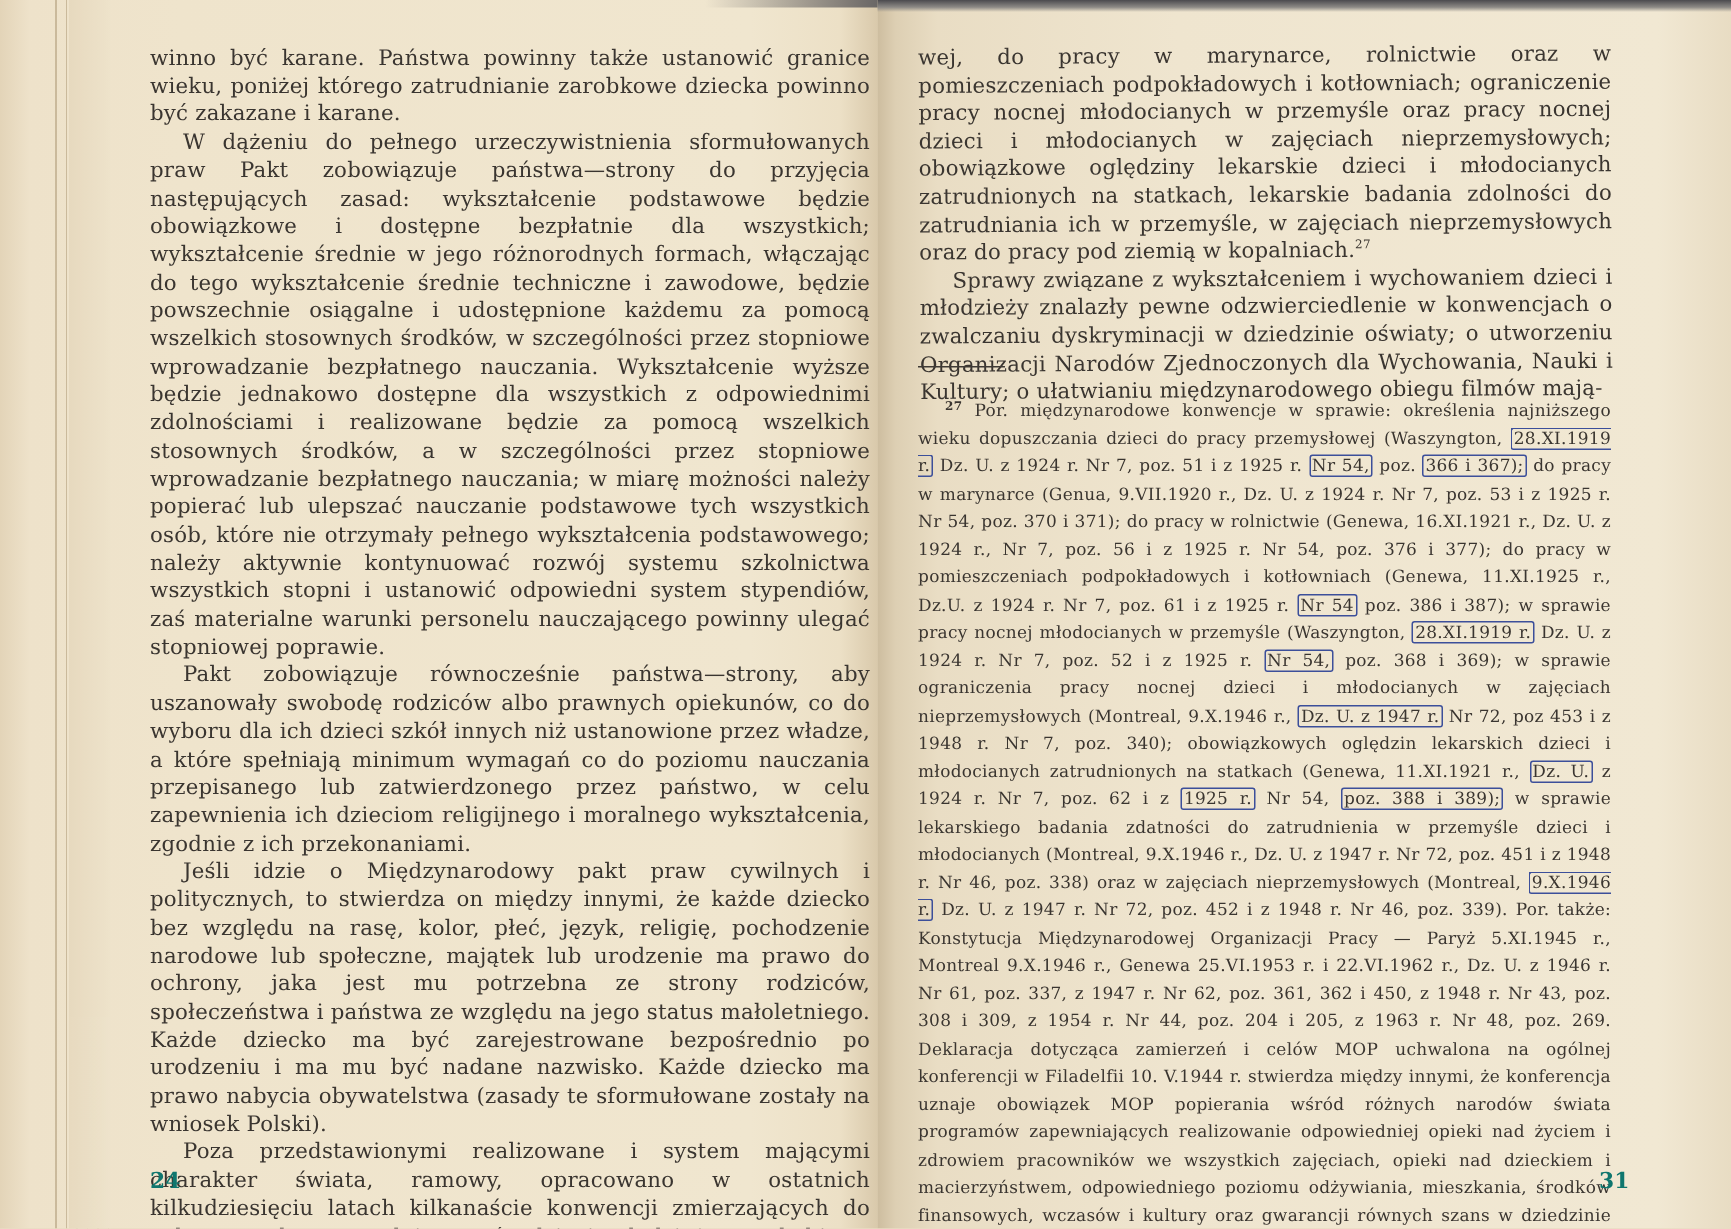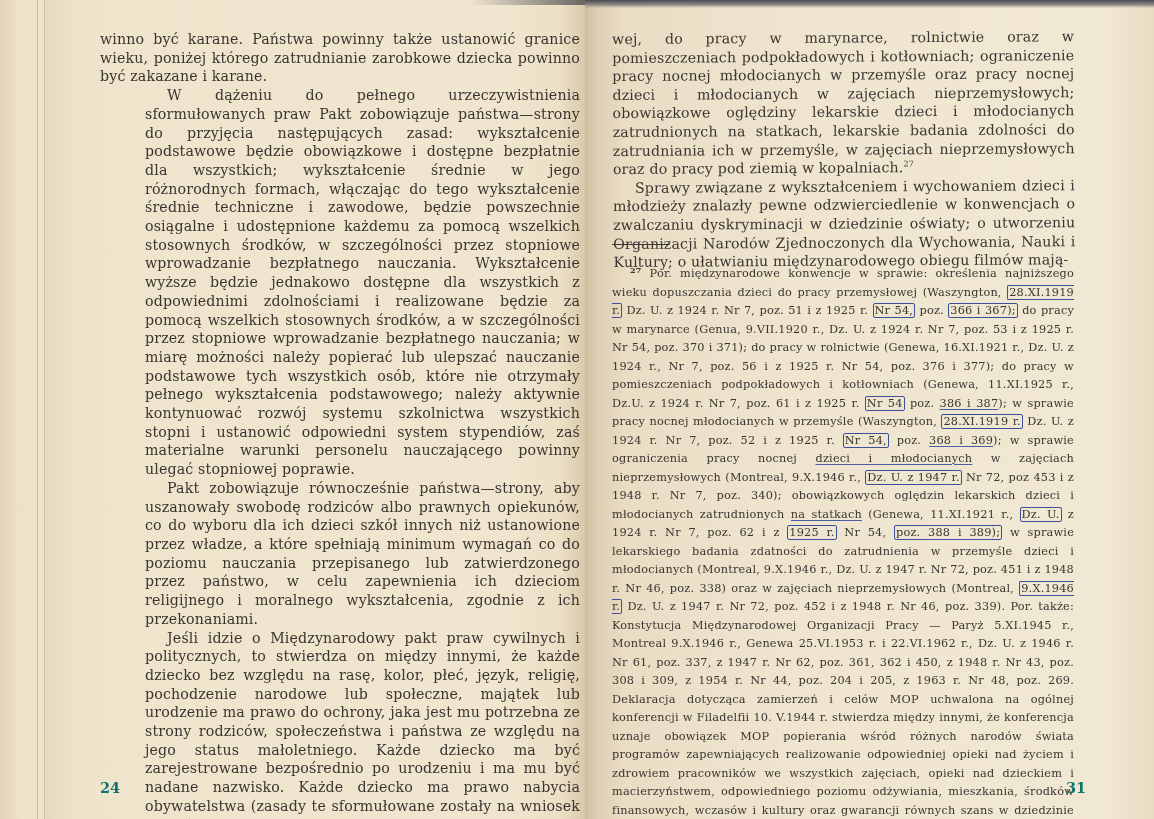--- a/index.html
+++ b/index.html
@@ -34,21 +34,21 @@
   .top-shadow-left {
     position:absolute; left:470px; top:0; width:115px; height:5px;
     background:linear-gradient(90deg,transparent,#6a6766);
   }
   .col-left {
     position:absolute; left:100px; top:30px; width:480px;
     font-size:14.2px; line-height:18.7px; text-align:justify;
     letter-spacing:.15px;
   }
   .col-left p { margin:0; text-indent:0; }
-  .col-left p.indent { text-indent:22px;margin-left:45px; }
+  .col-left p.indent { text-indent:22px; }
   .col-right {
     position:absolute; left:612px; top:30px; width:462px;
     font-size:14.2px; line-height:18.6px; text-align:justify;
     letter-spacing:.15px;
     transform:rotate(-0.35deg); transform-origin:left top;
   }
   .col-right p { margin:0; }
   .col-right p.indent { text-indent:22px; }
   sup { font-size:8px; line-height:0; }
   .fn-rule {
@@ -57,21 +57,21 @@
   .footnote {
     position:absolute; left:612px; top:261px; width:462px;
     font-size:11.3px; line-height:18.5px; text-align:justify;
     letter-spacing:.2px;
   }
   .footnote p { margin:0; text-indent:18px; }
   .footnote .fn-mark { font-size:8px; vertical-align:4px; font-weight:bold; }
   .boxed {
     border:1.5px solid #3c4f9a; border-radius:2px; padding:0 1px;
   }
-  .ul-pen { text-decoration:underline; text-decoration-color:#4a5ca6; text-decoration-thickness:1.3px; text-underline-offset:2px; }
+  .ul-pen { text-decoration-color:#4a5ca6; text-decoration-thickness:1.3px; text-underline-offset:2px; }
   .page-num {
     position:absolute; font-size:14.5px; font-weight:bold; color:#0f766e;
   }
   .pn-left { left:100px; top:779px; }
   .pn-right { left:1066px; top:779px; }
 </style>
 </head>
 <body>
 
 <div class="spread">

